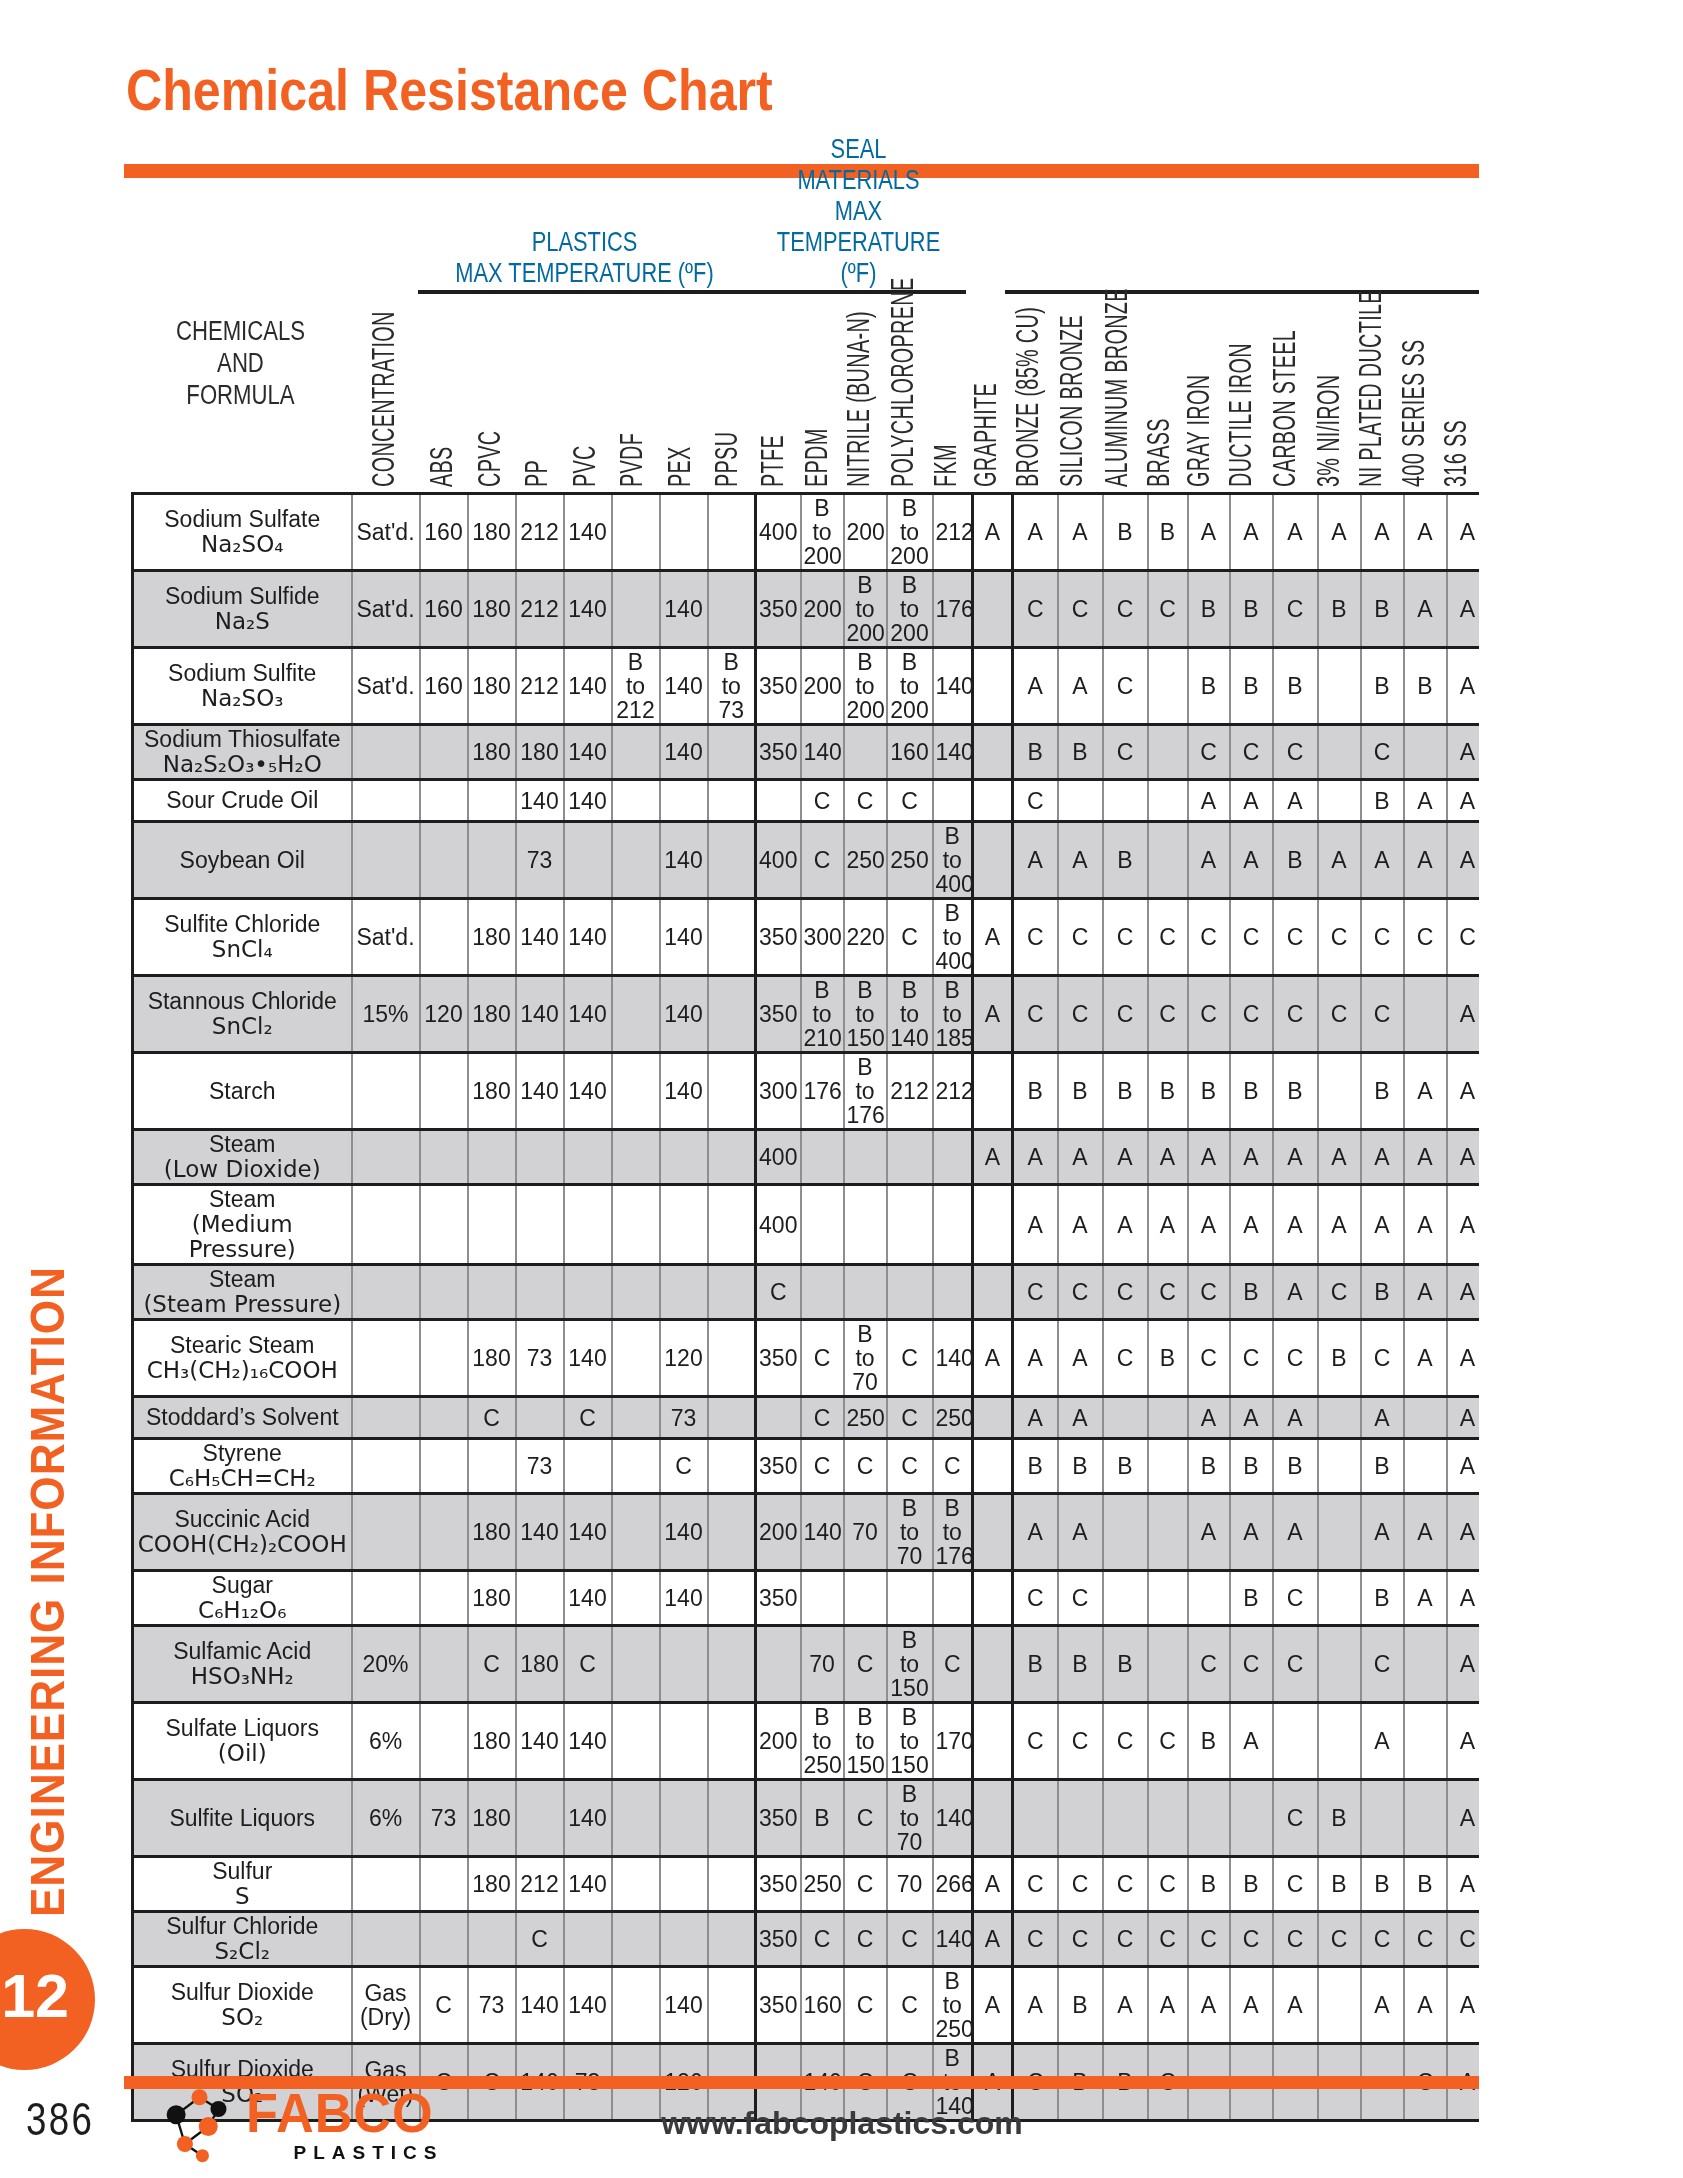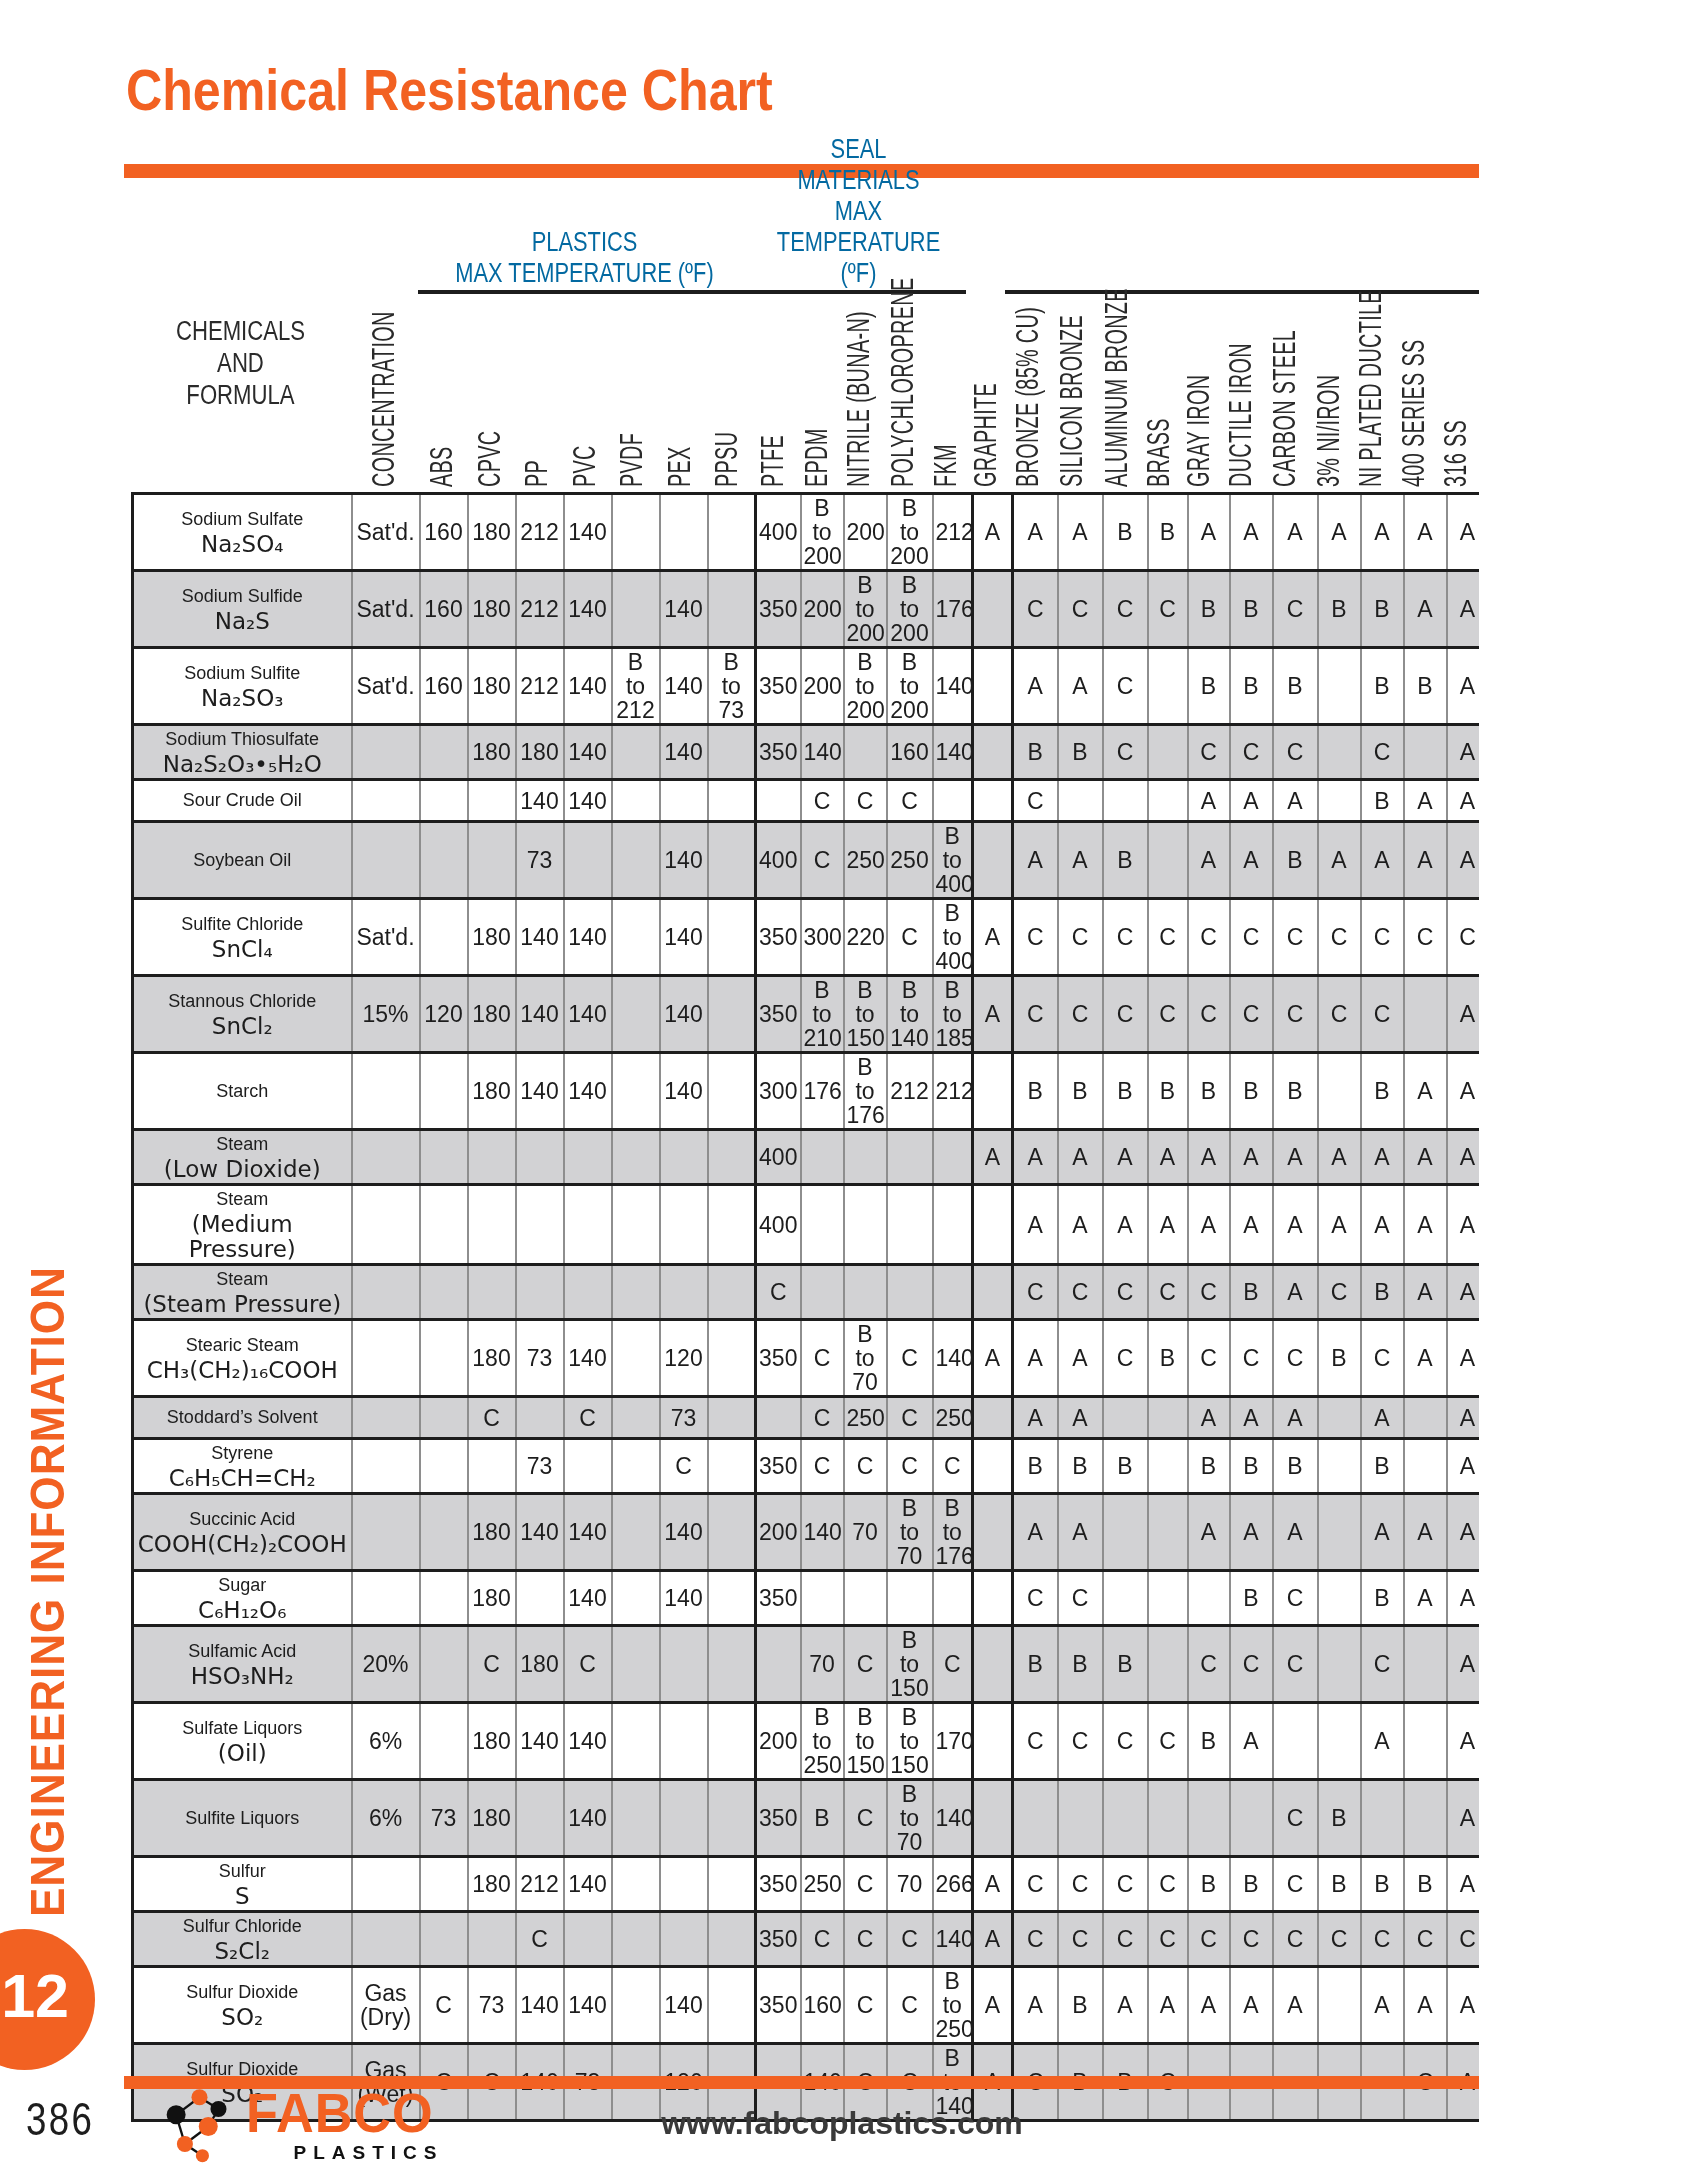--- a/index.html
+++ b/index.html
@@ -24,21 +24,21 @@
   table{border-collapse:collapse;table-layout:fixed;width:1429px;}
   td{vertical-align:middle;text-align:center;white-space:pre-line;font-size:23px;line-height:24px;
      padding:1px 2px;border-right:2px solid #8e8e8e;border-bottom:3px solid #1d1d1d;background:#fff;
      overflow:hidden;}
   tr{height:42px;}
   tr.alt td{background:#D2D2D4;}
   tr:first-child td{border-top:3px solid #1d1d1d;}
   td:first-child{border-left:3px solid #1d1d1d;}
   td:last-child{border-right:3px solid #1d1d1d;}
   td.gbl{border-left:3px solid #1d1d1d;}
-  .nm{font-size:18px;line-height:25px;}
+  .nm{font-size:23px;line-height:25px;}
   .fm{font-size:23px;line-height:25px;font-family:"DejaVu Sans","Liberation Sans",sans-serif;}
   
   #side-label{position:absolute;left:20px;top:1917px;transform-origin:0 0;
               transform:rotate(-90deg) scaleX(0.92);font-size:48px;font-weight:bold;color:#F26122;
               white-space:nowrap;letter-spacing:1px;}
   #tab-circle{position:absolute;left:-46px;top:1929px;width:141px;height:141px;border-radius:50%;
               background:#F26122;}
   #tab-circle .num{color:#fff;font-size:61px;font-weight:bold;text-align:right;padding:32px 26px 0 0;}
   
   #footer-rule{position:absolute;left:124px;top:2076px;width:1436px;height:13px;background:#F26122;}

